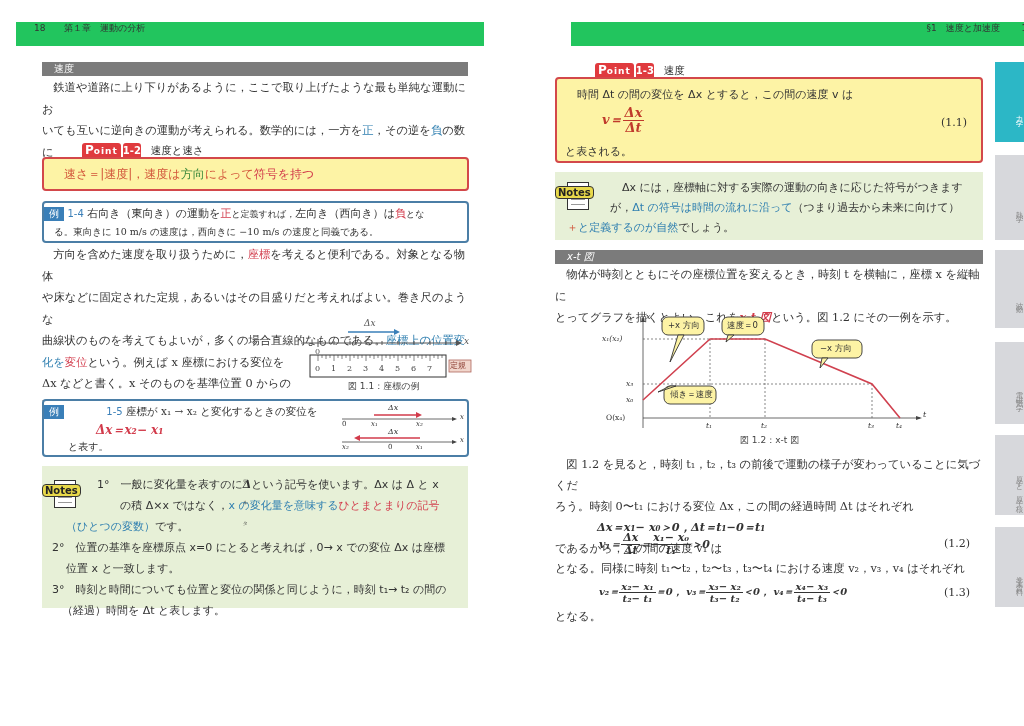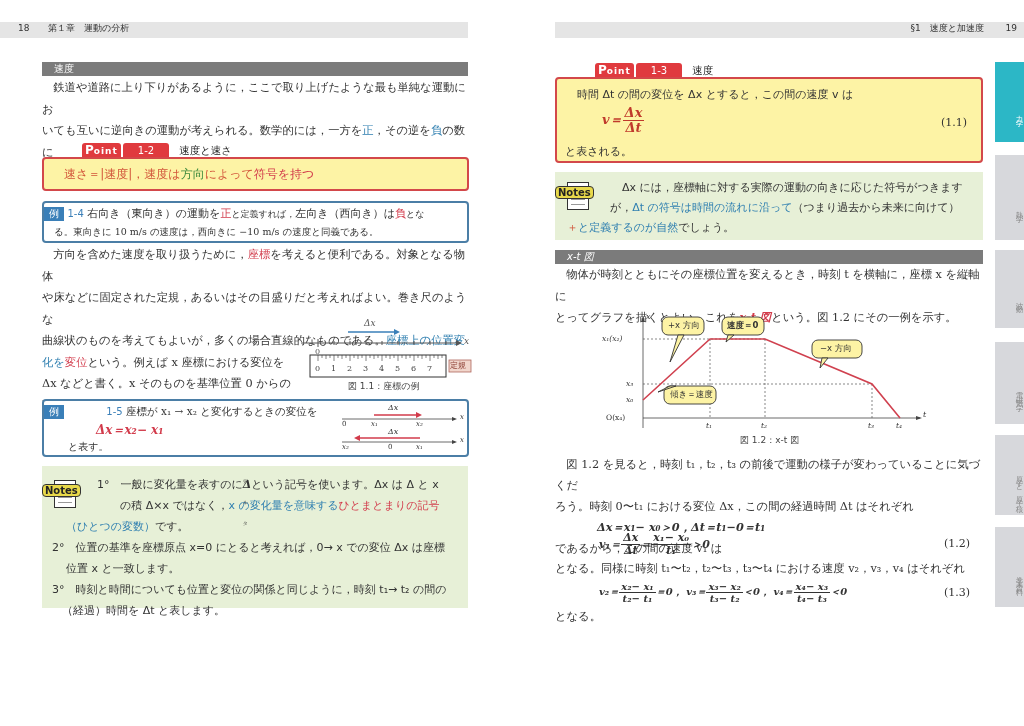--- a/index.html
+++ b/index.html
@@ -9,40 +9,40 @@
   .mi { font-style: italic; font-family: "DejaVu Serif", serif; }
   .red { color: #d23b4b; }
   .blue { color: #2f7fb0; }
   .green { color: #3e8a3e; }
   .orange { color: #d2553a; }
 
   .page { position: absolute; top: 0; height: 726px; }
   .page.left { left: 0; width: 512px; }
   .page.right { left: 512px; width: 512px; }
 
-  .running-head { position: absolute; top: 22px; height: 16px; background: #e5e5e5;
-    font-family: "DejaVu Sans", sans-serif; font-size: 9px; color: #333; line-height: 12px; }
+  .running-head { position: absolute; top: 22px; height: 24px; background: #22c55e;
+    font-family: "DejaVu Sans", sans-serif; font-size: 9px; color: #333; line-height: 12px; margin-left: 16px; }
   .left .running-head { left: 0; width: 468px; }
   .right .running-head { left: 43px; width: 469px; text-align: right; }
   .left .pgnum { position: absolute; left: 18px; }
   .left .chap { position: absolute; left: 48px; }
   .right .sec { position: absolute; right: 40px; }
   .right .pgnum { position: absolute; right: 7px; }
 
   .sechead { position: absolute; height: 14px; background: #7b7b7b; color: #fff;
     font-family: "DejaVu Sans", sans-serif; font-size: 10px; line-height: 14px; padding-left: 12px; }
 
   .para { position: absolute; font-size: 11.3px; line-height: 21.5px; color: #333; }
 
   .point-tab { position: absolute; height: 16px; display: flex; align-items: center; margin-left: 40px; }
   .point-logo { background: #e03a3e; color: #fff; font-family: "DejaVu Sans", sans-serif;
     font-weight: bold; font-size: 12px; line-height: 14px; padding: 0 3px; border-radius: 3px 3px 0 0; height: 15px; }
   .point-logo small { font-size: 9px; letter-spacing: 1px; }
   .point-num { background: #e03a3e; color: #fff; font-family: "DejaVu Sans", sans-serif;
-    font-size: 10px; line-height: 15px; padding: 0 15px; height: 15px; margin-left: 2px; border-radius: 3px 3px 0 0; }
+    font-size: 10px; line-height: 15px; padding: 0 0; height: 15px; margin-left: 2px; border-radius: 3px 3px 0 0; font-weight: bold; }
   .point-title { font-family: "DejaVu Sans", sans-serif; font-size: 10.5px; margin-left: 10px; line-height: 15px; color: #222; }
 
   .point-box { position: absolute; background: #fdf3a5; border: 2px solid #d3484a; border-radius: 4px; }
   .ex-box { position: absolute; border: 2px solid #4b7ea6; border-radius: 4px; background: #fff; }
   .ex-label { display: inline-block; background: #3a7fb8; color: #fff; font-family: "DejaVu Sans", sans-serif;
     font-size: 10px; padding: 0 5px; line-height: 14px; }
   .notes-box { position: absolute; background: #e7f0d7; }
   .notes-icon { position: absolute; width: 40px; height: 34px; }
   .notes-icon .paper { position: absolute; left: 12px; top: 2px; width: 22px; height: 28px;
     background: #fff; border: 1.5px solid #333; }
@@ -292,21 +292,21 @@
         <polygon points="88,25 94,25 80,52"></polygon>
         <rect x="132" y="7" width="42" height="18" rx="6"></rect>
         <polygon points="138,25 144,25 136,32"></polygon>
         <rect x="222" y="30" width="50" height="18" rx="6"></rect>
         <polygon points="232,48 238,48 230,58"></polygon>
         <rect x="74" y="76" width="52" height="18" rx="6"></rect>
         <polygon points="80,76 86,76 68,82"></polygon>
       </g>
     </svg>
     <span class="sans" style="position:absolute;left:78px;top:10px;font-size:8.5px;text-align:right;">+x 方向</span>
-    <span class="sans" style="position:absolute;left:137px;top:10px;font-size:8.5px;font-weight:bold;">速度＝0</span>
+    <span class="sans" style="position:absolute;left:137px;top:10px;font-size:8.5px;">速度＝0</span>
     <span class="sans" style="position:absolute;left:230px;top:33px;font-size:8.5px;">−x 方向</span>
     <span class="sans" style="position:absolute;left:80px;top:79px;font-size:8.5px;">傾き＝速度</span>
     <span class="mi" style="position:absolute;left:56px;top:2px;font-size:8px;">x</span>
     <span class="mi" style="position:absolute;left:333px;top:100px;font-size:8px;">t</span>
     <span class="mi" style="position:absolute;left:12px;top:24px;font-size:7.5px;">x₁(x₂)</span>
     <span class="mi" style="position:absolute;left:36px;top:69px;font-size:7.5px;">x₃</span>
     <span class="mi" style="position:absolute;left:36px;top:85px;font-size:7.5px;">x₀</span>
     <span style="position:absolute;left:16px;top:103px;font-size:7.5px;">O(x₄)</span>
     <span class="mi" style="position:absolute;left:116px;top:111px;font-size:7.5px;">t₁</span>
     <span class="mi" style="position:absolute;left:171px;top:111px;font-size:7.5px;">t₂</span>

